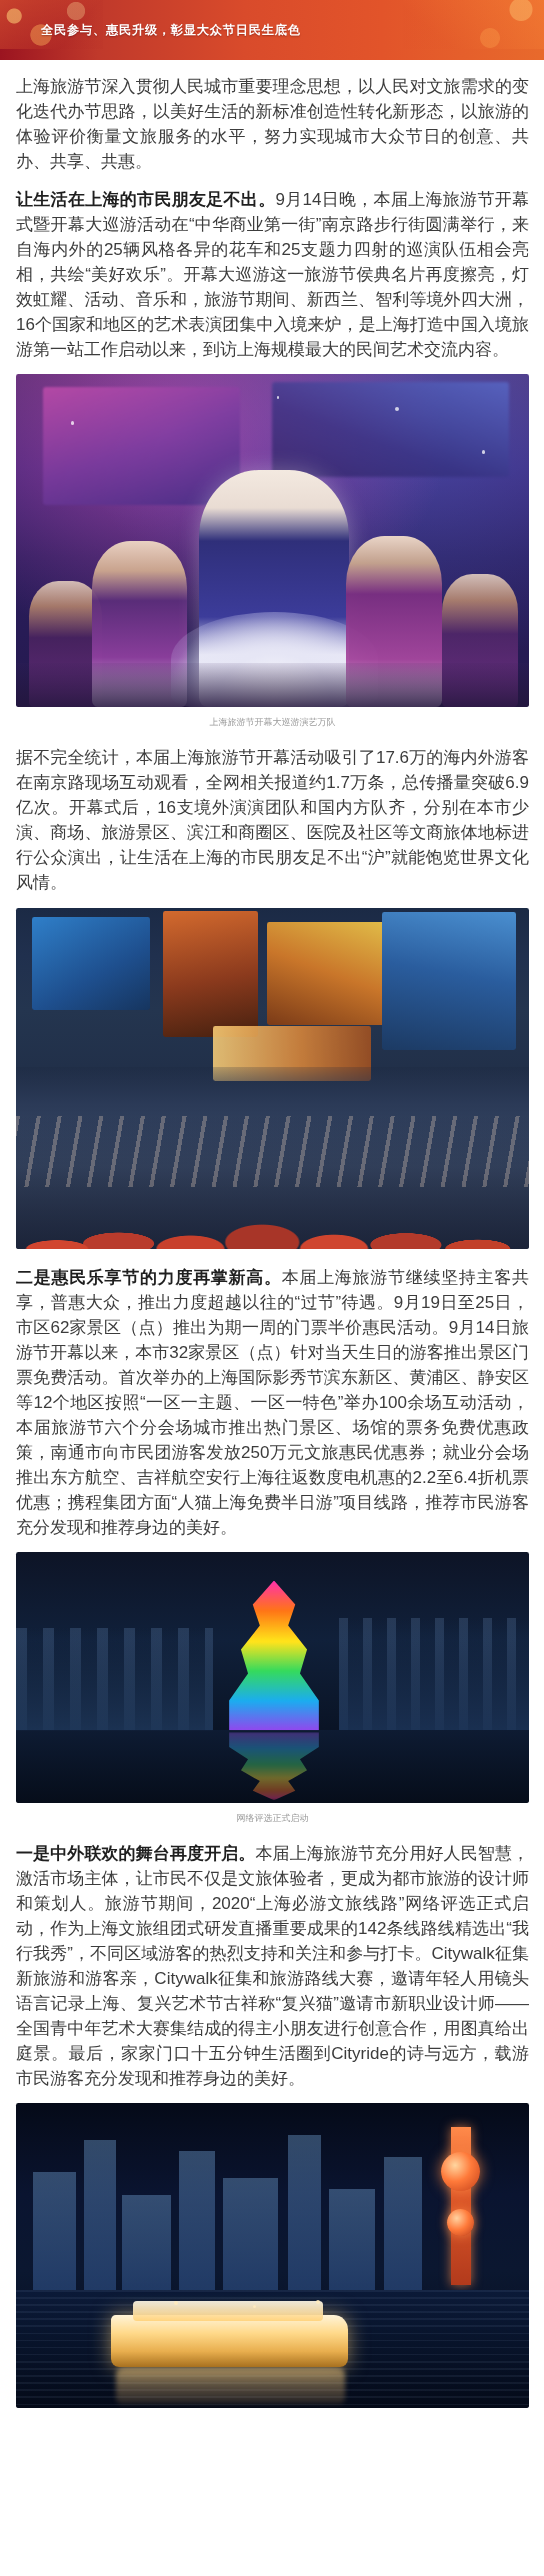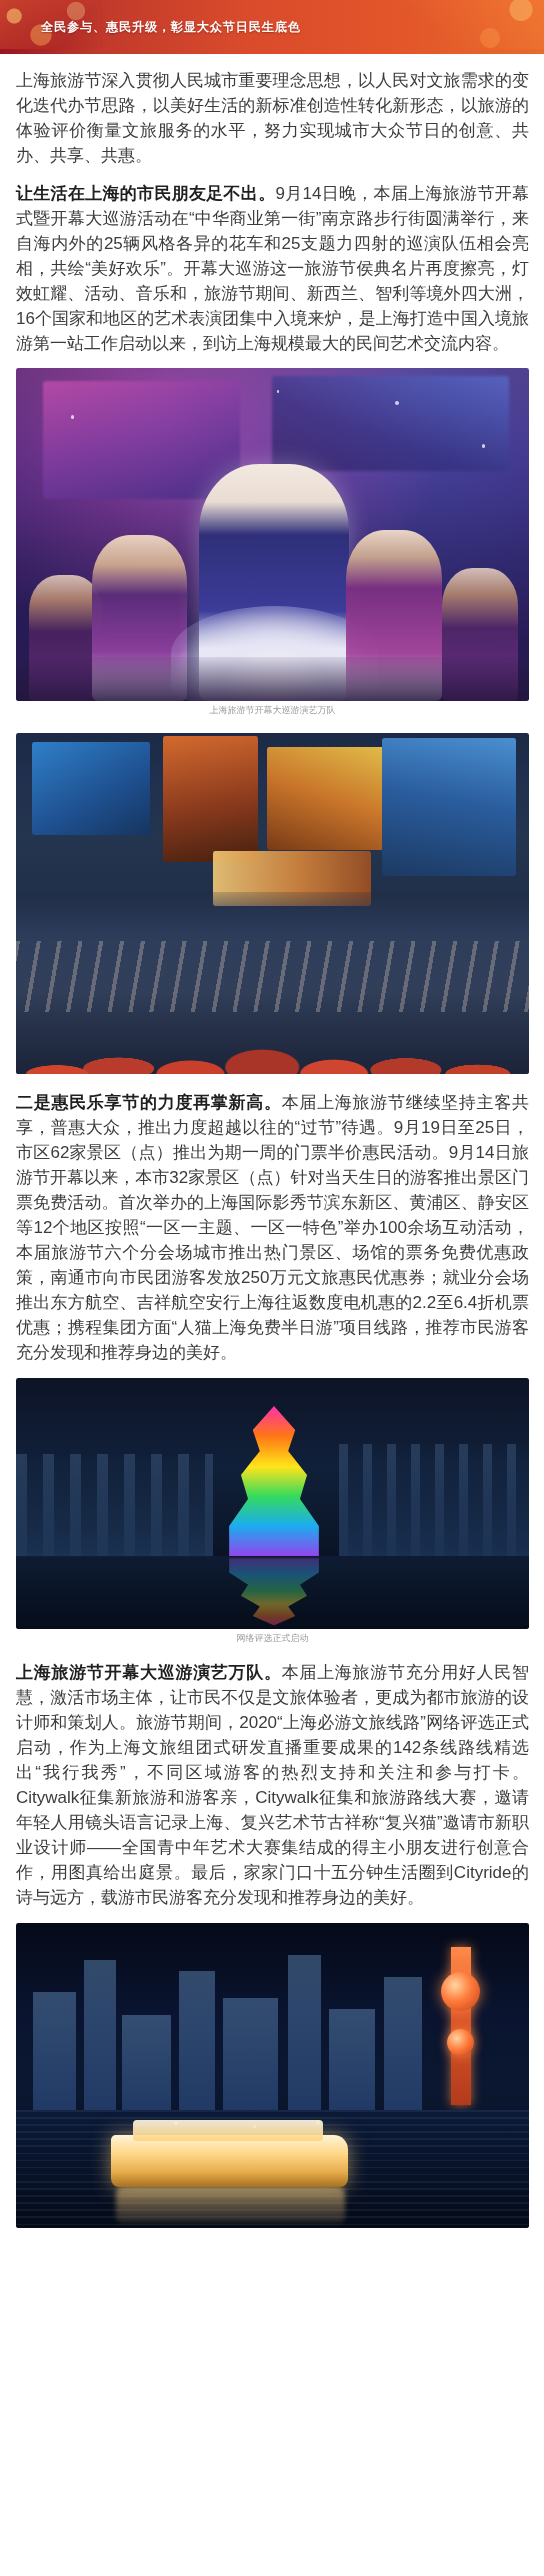--- a/index.html
+++ b/index.html
@@ -15,21 +15,21 @@
   .page {
     width: 545px;
     margin: 0 auto;
     background: #fff;
     position: relative;
   }
   
   .banner {
     position: relative;
     width: 545px;
-    height: 54px;
+    height: 60px;
     background: linear-gradient(90deg, #9b1420 0%, #c0392b 18%, #d94b2b 45%, #e2542a 70%, #e86a2c 100%);
     overflow: hidden;
     display: flex;
     align-items: center;
   }
   .banner .deco-left {
     position: absolute;
     left: 0; top: 0;
     width: 103px; height: 49px;
     background:
@@ -73,21 +73,21 @@
     font-weight: bold;
     color: #1f1f1f;
   }
   .figure {
     margin: 3.2px 0 16px 0;
   }
   .figure .caption {
     font-size: 9px;
     color: #9a9a9a;
     text-align: center;
-    margin-top: 3px;
+    margin-top: 9px;
     line-height: 12.6px;
   }
   .photo {
     width: 513px;
     border-radius: 2.4px;
     overflow: hidden;
     position: relative;
   }
   
   .photo1 {
@@ -344,20 +344,23 @@
         <div class="p1-dancer d-far2"></div>
         <div class="p1-ground"></div>
         <div class="p1-spark" style="left:55px;  top:47px;  width:3.2px; height:3.2px;"></div>
         <div class="p1-spark" style="left:379px; top:33px;  width:4px; height:4px;"></div>
         <div class="p1-spark" style="left:261px; top:22px;  width:2.4px; height:2.4px;"></div>
         <div class="p1-spark" style="left:466px; top:76px;  width:3.2px; height:3.2px;"></div>
       </div>
       <div class="caption">上海旅游节开幕大巡游演艺万队</div>
     </div>
 
+    <p class="para">
+      <span class="lead"></span><span>据不完全统计，本届上海旅游节开幕活动吸引了17.6万的海内外游客在南京路现场互动观看，全网相关报道约1.7万条，总传播量突破6.9亿次。开幕式后，16支境外演演团队和国内方队齐，分别在本市少演、商场、旅游景区、滨江和商圈区、医院及社区等文商旅体地标进行公众演出，让生活在上海的市民朋友足不出“沪”就能饱览世界文化风情。</span>
+    </p>
 
     <div class="figure">
       <div class="photo photo2">
         <div class="p2-bb p2-bb-a"></div>
         <div class="p2-bb p2-bb-b"></div>
         <div class="p2-bb p2-bb-c"></div>
         <div class="p2-bb p2-bb-d"></div>
         <div class="p2-bb p2-bb-e"></div>
         <div class="p2-street"></div>
         <div class="p2-crowd"></div>
@@ -374,21 +377,21 @@
         <div class="p3-skyline-l"></div>
         <div class="p3-skyline-r"></div>
         <div class="p3-tower"></div>
         <div class="p3-water"></div>
         <div class="p3-reflection"></div>
       </div>
       <div class="caption">网络评选正式启动</div>
     </div>
 
     <p class="para">
-      <span class="lead">上海旅游节开幕大巡游演艺万队。</span><span>本届上海旅游节充分用好人民智慧，激活市场主体，让市民不仅是文旅体验者，更成为都市旅游的设计师和策划人。旅游节期间，2020“上海必游文旅线路”网络评选正式启动，作为上海文旅组团式研发直播重要成果的142条线路线精选出“我行我秀”，不同区域游客的热烈支持和关注和参与打卡。Citywalk征集新旅游和游客亲，Citywalk征集和旅游路线大赛，邀请年轻人用镜头语言记录上海、复兴艺术节古祥称“复兴猫”邀请市新职业设计师——全国青中年艺术大赛集结成的得主小朋友进行创意合作，用图真给出庭景。最后，家家门口十五分钟生活圈到Cityride的诗与远方，载游市民游客充分发现和推荐身边的美好。</span>
+      <span class="lead">一是中外联欢的舞台再度开启。</span><span>本届上海旅游节充分用好人民智慧，激活市场主体，让市民不仅是文旅体验者，更成为都市旅游的设计师和策划人。旅游节期间，2020“上海必游文旅线路”网络评选正式启动，作为上海文旅组团式研发直播重要成果的142条线路线精选出“我行我秀”，不同区域游客的热烈支持和关注和参与打卡。Citywalk征集新旅游和游客亲，Citywalk征集和旅游路线大赛，邀请年轻人用镜头语言记录上海、复兴艺术节古祥称“复兴猫”邀请市新职业设计师——全国青中年艺术大赛集结成的得主小朋友进行创意合作，用图真给出庭景。最后，家家门口十五分钟生活圈到Cityride的诗与远方，载游市民游客充分发现和推荐身边的美好。</span>
     </p>
 
     <div class="figure">
       <div class="photo photo4">
         <div class="p4-bldg b1"></div>
         <div class="p4-bldg b2"></div>
         <div class="p4-bldg b3"></div>
         <div class="p4-bldg b4"></div>
         <div class="p4-bldg b5"></div>
         <div class="p4-bldg b6"></div>

